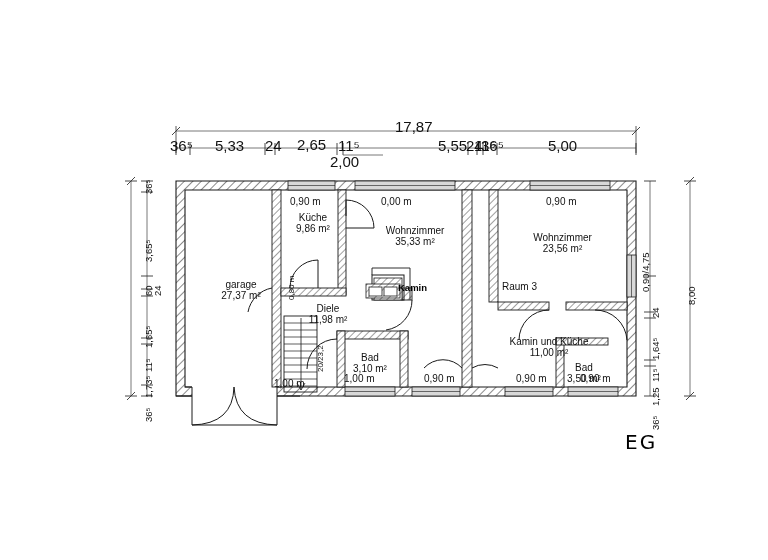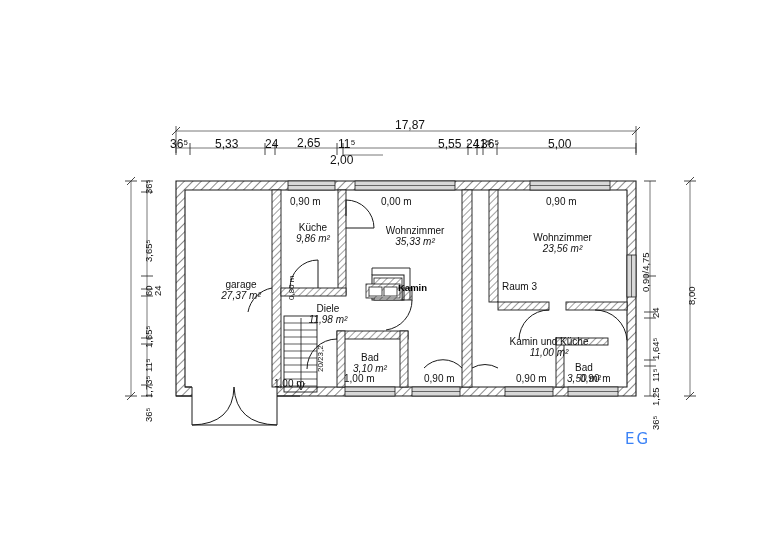--- a/index.html
+++ b/index.html
@@ -3,27 +3,27 @@
 <meta charset="utf-8">
 <style>
   html,body{margin:0;padding:0;background:#ffffff;}
   body{width:768px;height:560px;overflow:hidden;
        font-family:"Liberation Sans",sans-serif;color:#1a1a1a;}
   #stage{position:relative;width:768px;height:560px;background:#fff;}
   svg#plan{position:absolute;left:0;top:0;width:768px;height:560px;}
   .lbl{position:absolute;white-space:nowrap;line-height:1.12;}
   .room{font-size:10px;text-align:center;color:#111;}
   .room .nm{display:block;}
-  .room .ar{display:block;font-style:italic;}
+  .room .ar{display:block;}
   .opening{position:absolute;font-size:10px;color:#111;white-space:nowrap;}
-  .dim{position:absolute;font-size:12px;color:#111;white-space:nowrap;}
+  .dim{position:absolute;font-size:15px;color:#111;white-space:nowrap;}
   .dimv{position:absolute;font-size:9.5px;color:#111;white-space:nowrap;
         transform-origin:0 0;transform:rotate(-90deg);}
   .kamin{position:absolute;font-size:9.5px;font-weight:bold;color:#000;}
-  .eg{position:absolute;font-size:15px;letter-spacing:2px;color:#3b82f6;
+  .eg{position:absolute;font-size:20px;letter-spacing:2px;color:#000000;
       font-family:"DejaVu Sans",sans-serif;text-align:center;}
   .tinyv{position:absolute;font-size:8px;color:#111;white-space:nowrap;
          transform-origin:0 0;transform:rotate(-90deg);}
 </style>
 </head>
 <body>
 
 <div id="stage">
 
   <svg id="plan" viewBox="0 0 768 560">
@@ -227,21 +227,21 @@
     <g fill="none" stroke="#1a1a1a" stroke-width="0.9">
       <line x1="185" y1="387" x2="192" y2="387"></line>
     </g>
   </svg>
 
   <div class="lbl room" style="left:196px;top:279px;width:90px;">
     <span class="nm">garage</span>
     <span class="ar">27,37 m²</span>
   </div>
 
-  <div class="lbl room" style="left:278px;top:222px;width:70px;">
+  <div class="lbl room" style="left:278px;top:212px;width:70px;">
     <span class="nm">Küche</span>
     <span class="ar">9,86 m²</span>
   </div>
 
   <div class="lbl room" style="left:370px;top:225px;width:90px;">
     <span class="nm">Wohnzimmer</span>
     <span class="ar">35,33 m²</span>
   </div>
 
   <div class="lbl room" style="left:515px;top:232px;width:95px;">

